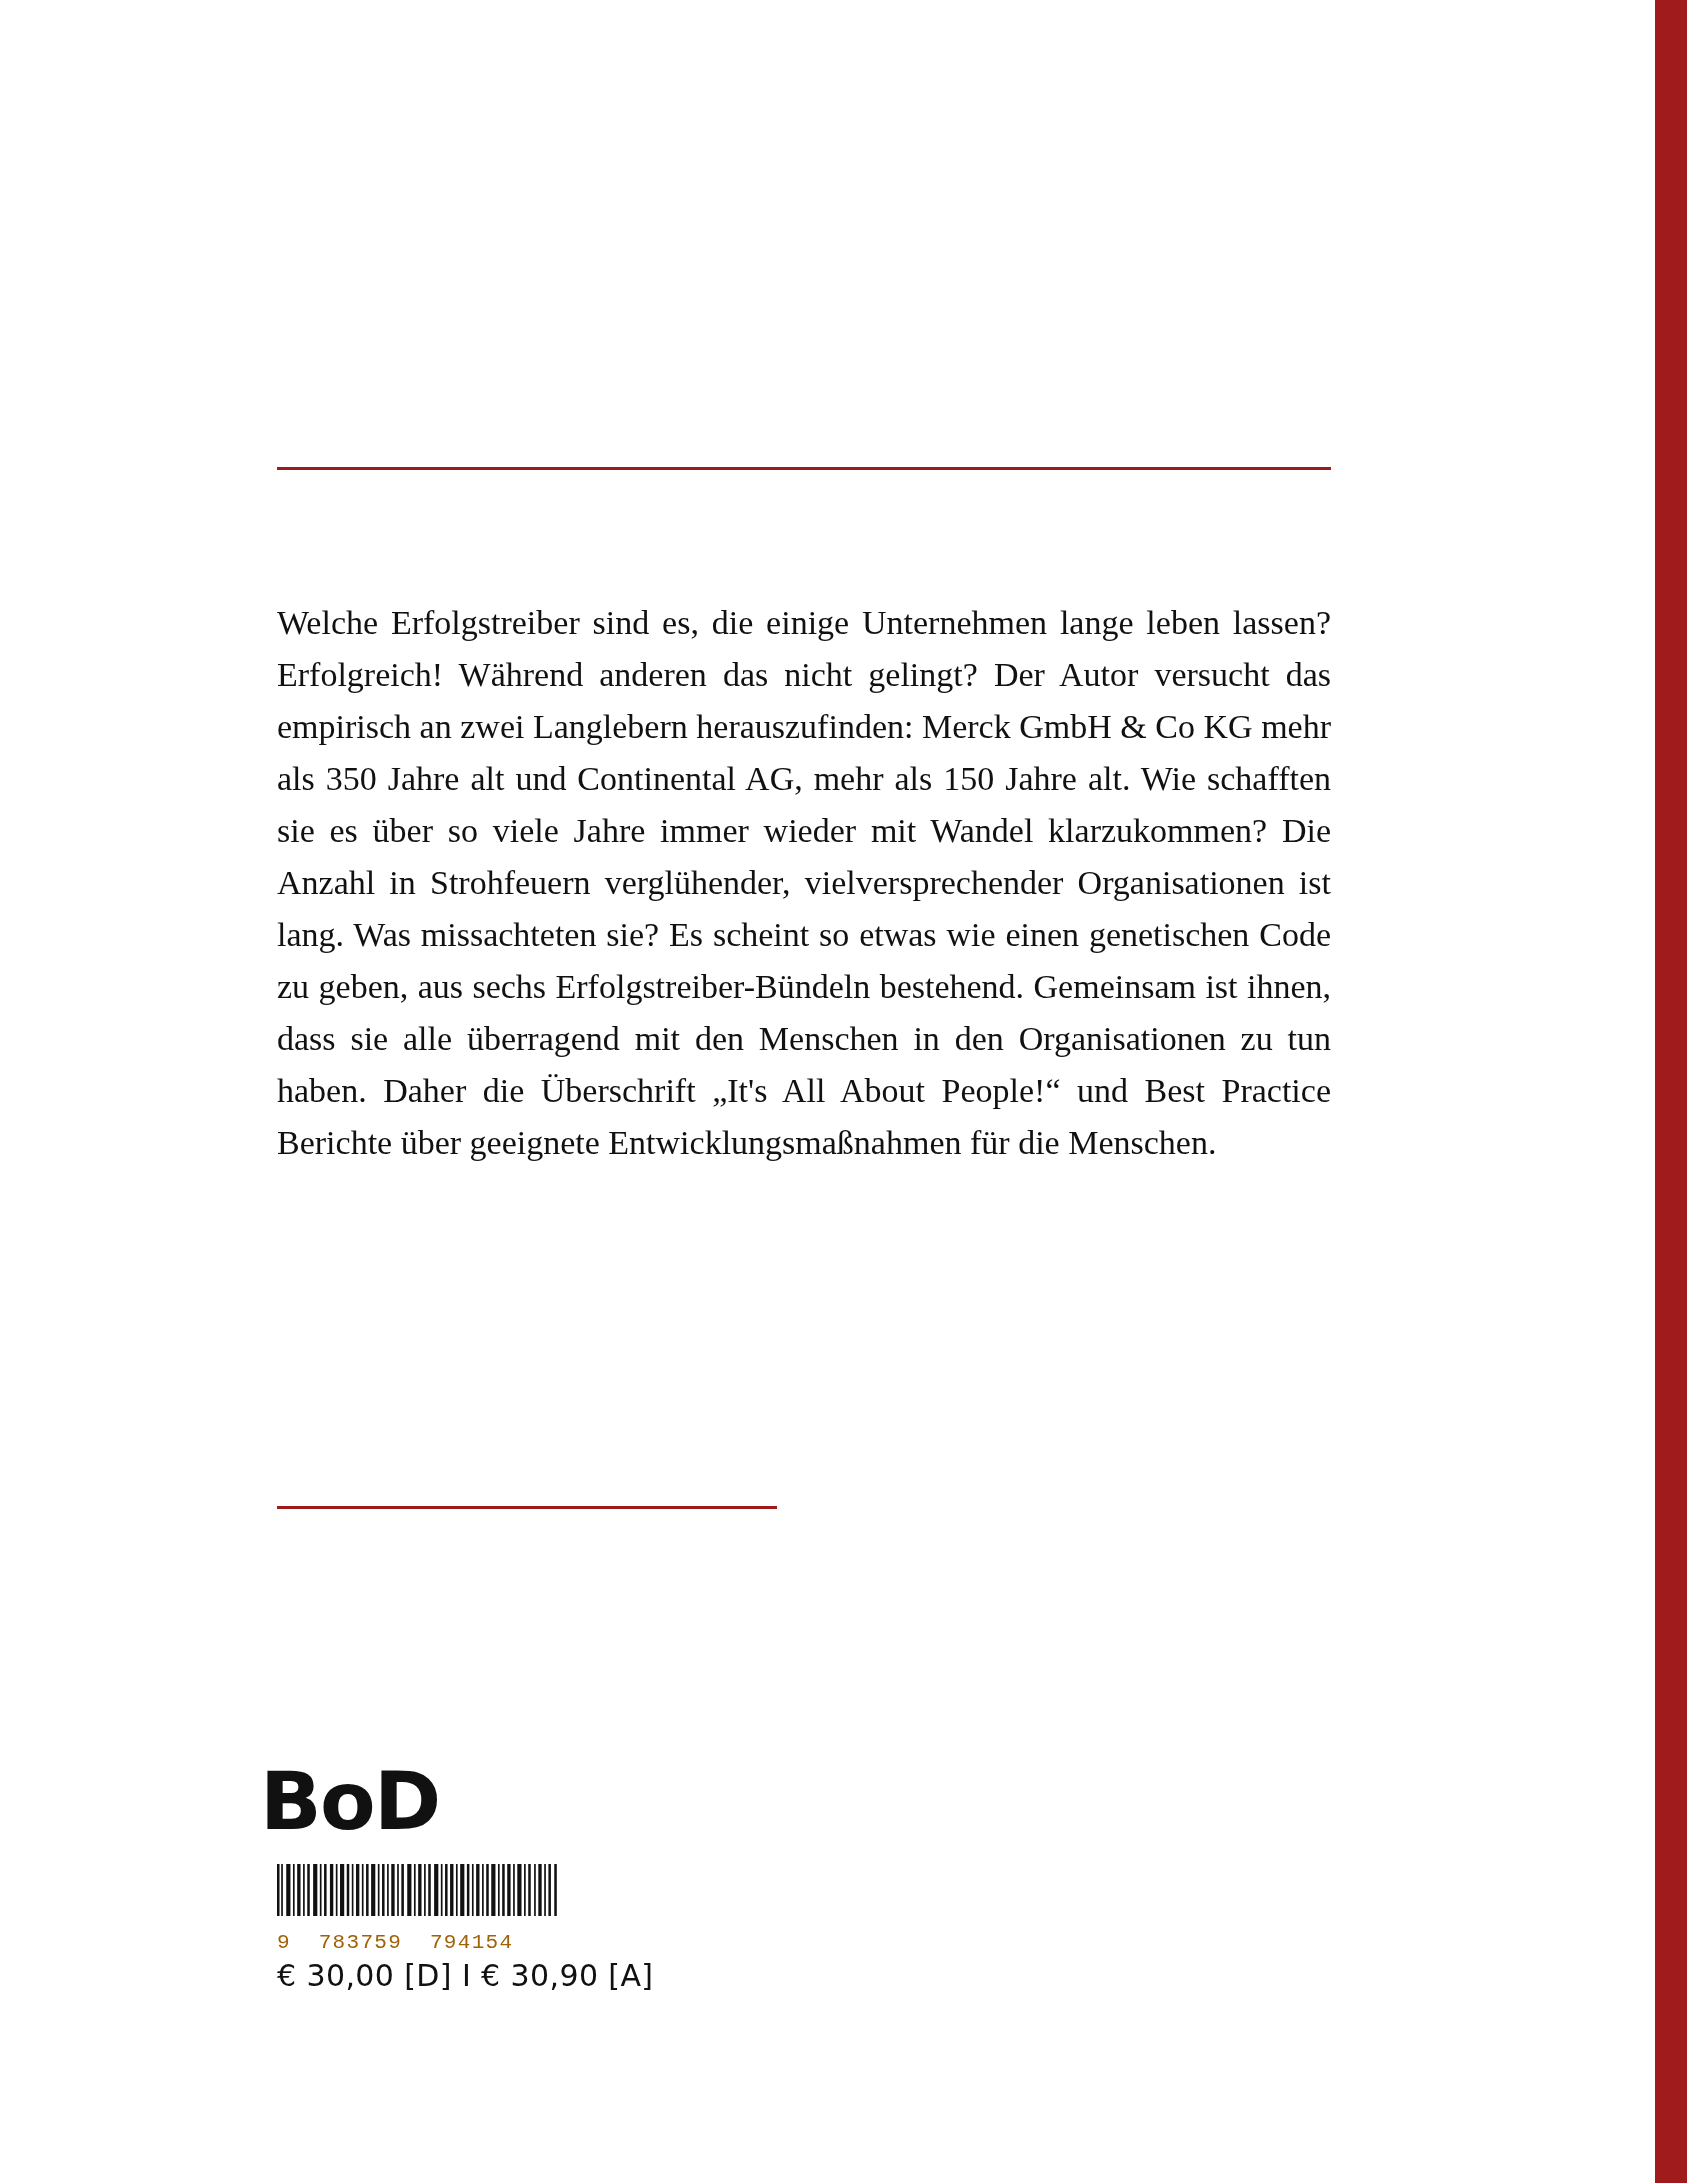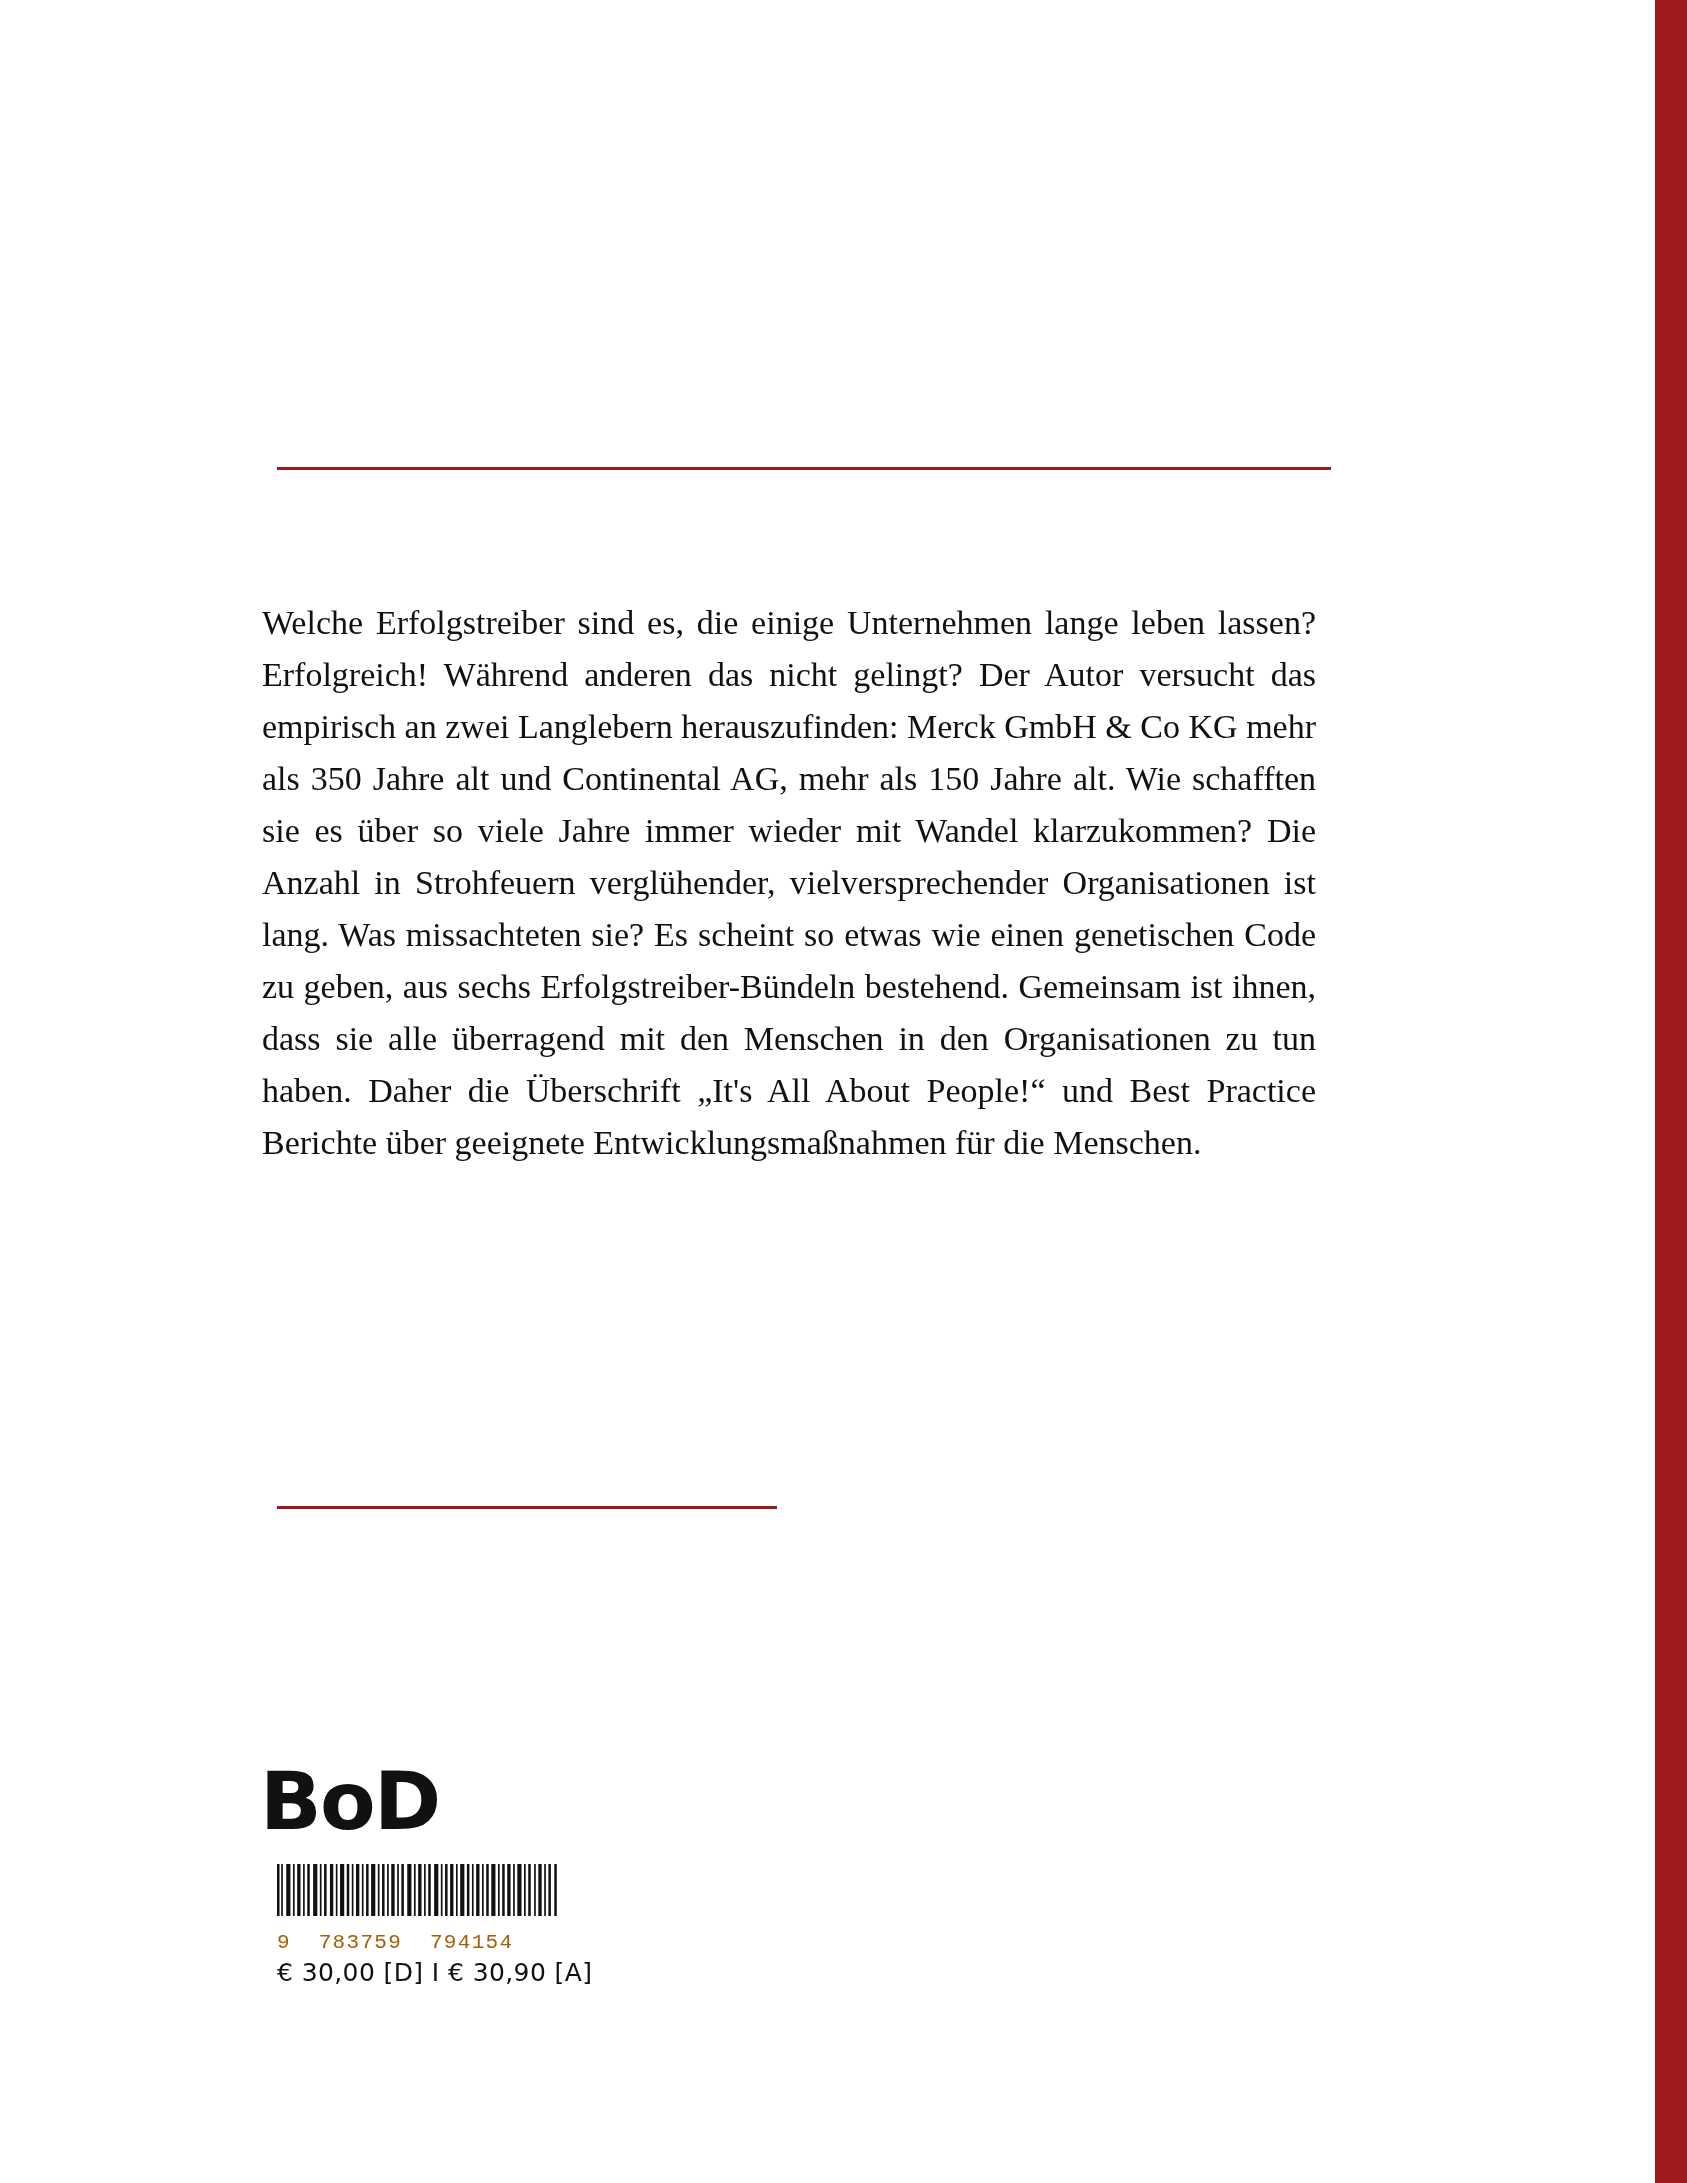--- a/index.html
+++ b/index.html
@@ -40,21 +40,21 @@
     left: 277px;
     top: 467px;
     width: 1054px;
     height: 3.4px;
     background: #9e1b1b;
   }
 
   
   .blurb {
     position: absolute;
-    left: 262px;
+    left: 277px;
     top: 597px;
     width: 1054px;
     font-size: 34px;
     line-height: 52px;
     color: #111111;
     text-align: justify;
     text-justify: inter-word;
     hyphens: none;
     font-family: "Liberation Serif", serif;
   }
@@ -100,21 +100,21 @@
     color: #a16207;
     letter-spacing: 1.3px;
     margin-top: 15px;
     white-space: pre;
   }
   .price {
     position: absolute;
     left: 277px;
     top: 1958px;
     font-family: "DejaVu Sans", sans-serif;
-    font-size: 25px;
+    font-size: 30px;
     color: #111111;
     letter-spacing: 0.4px;
     white-space: pre;
   }
 </style>
 </head>
 <body>
 
 <div class="page">
 

